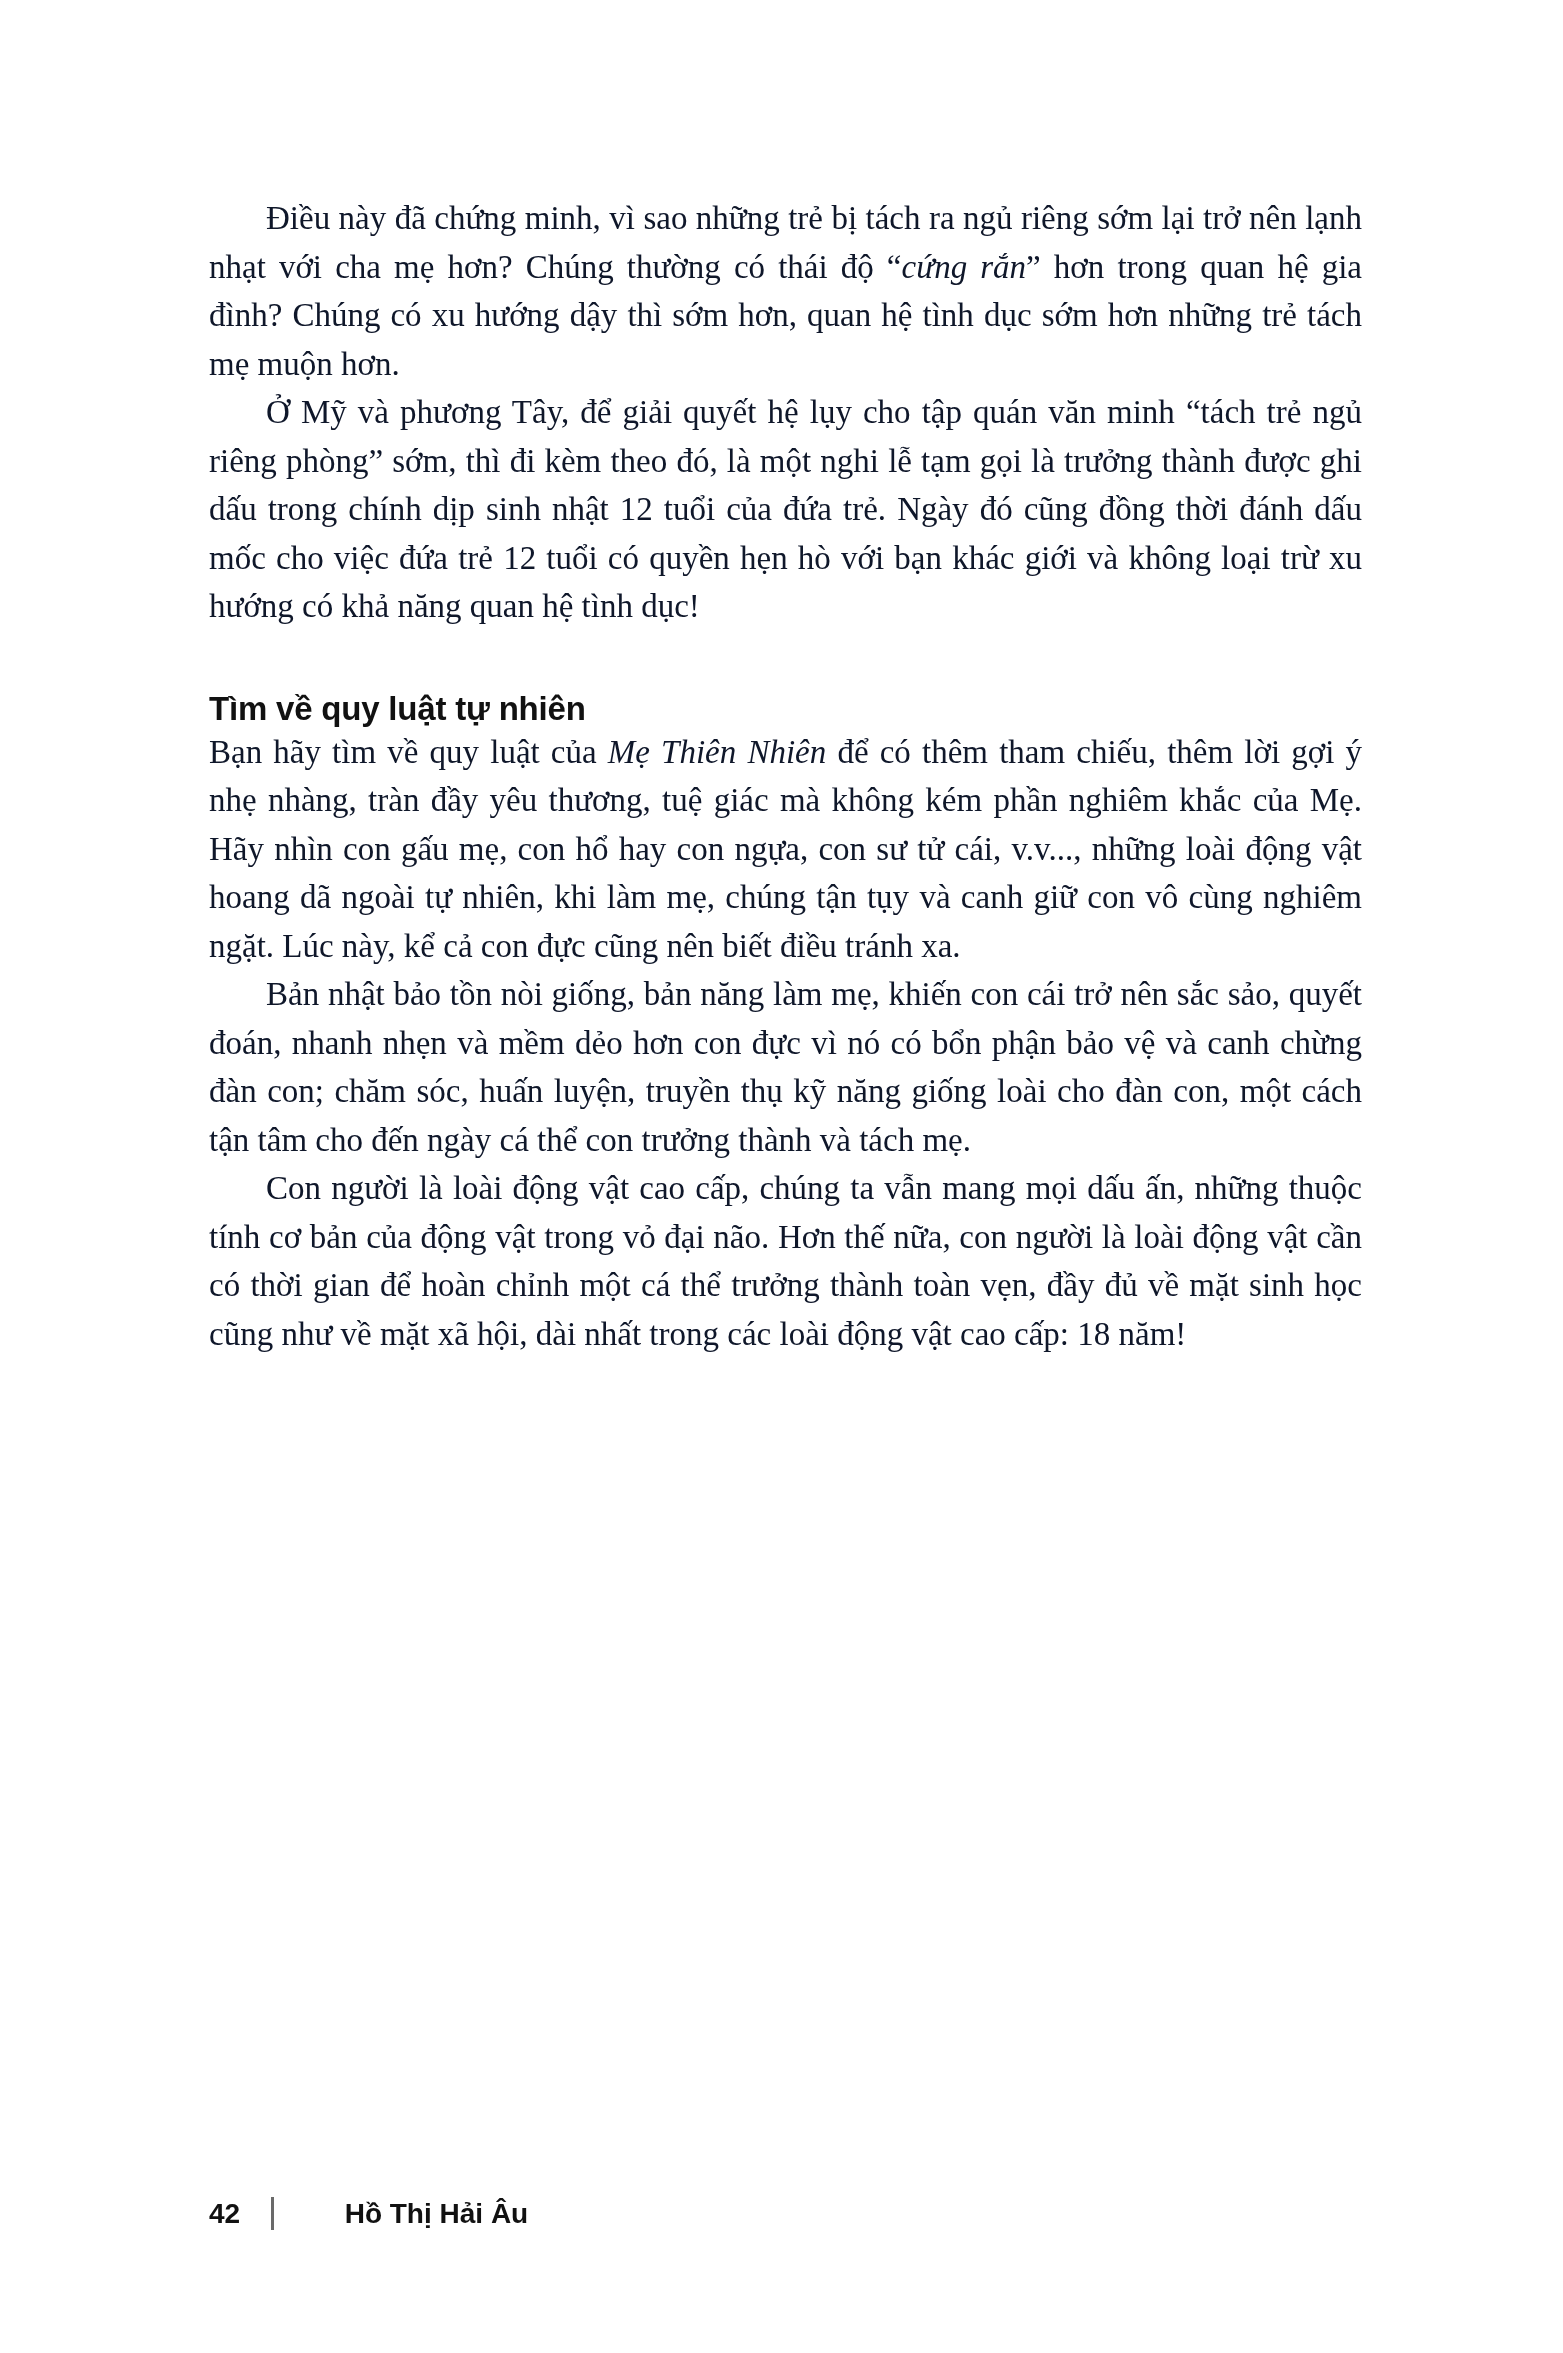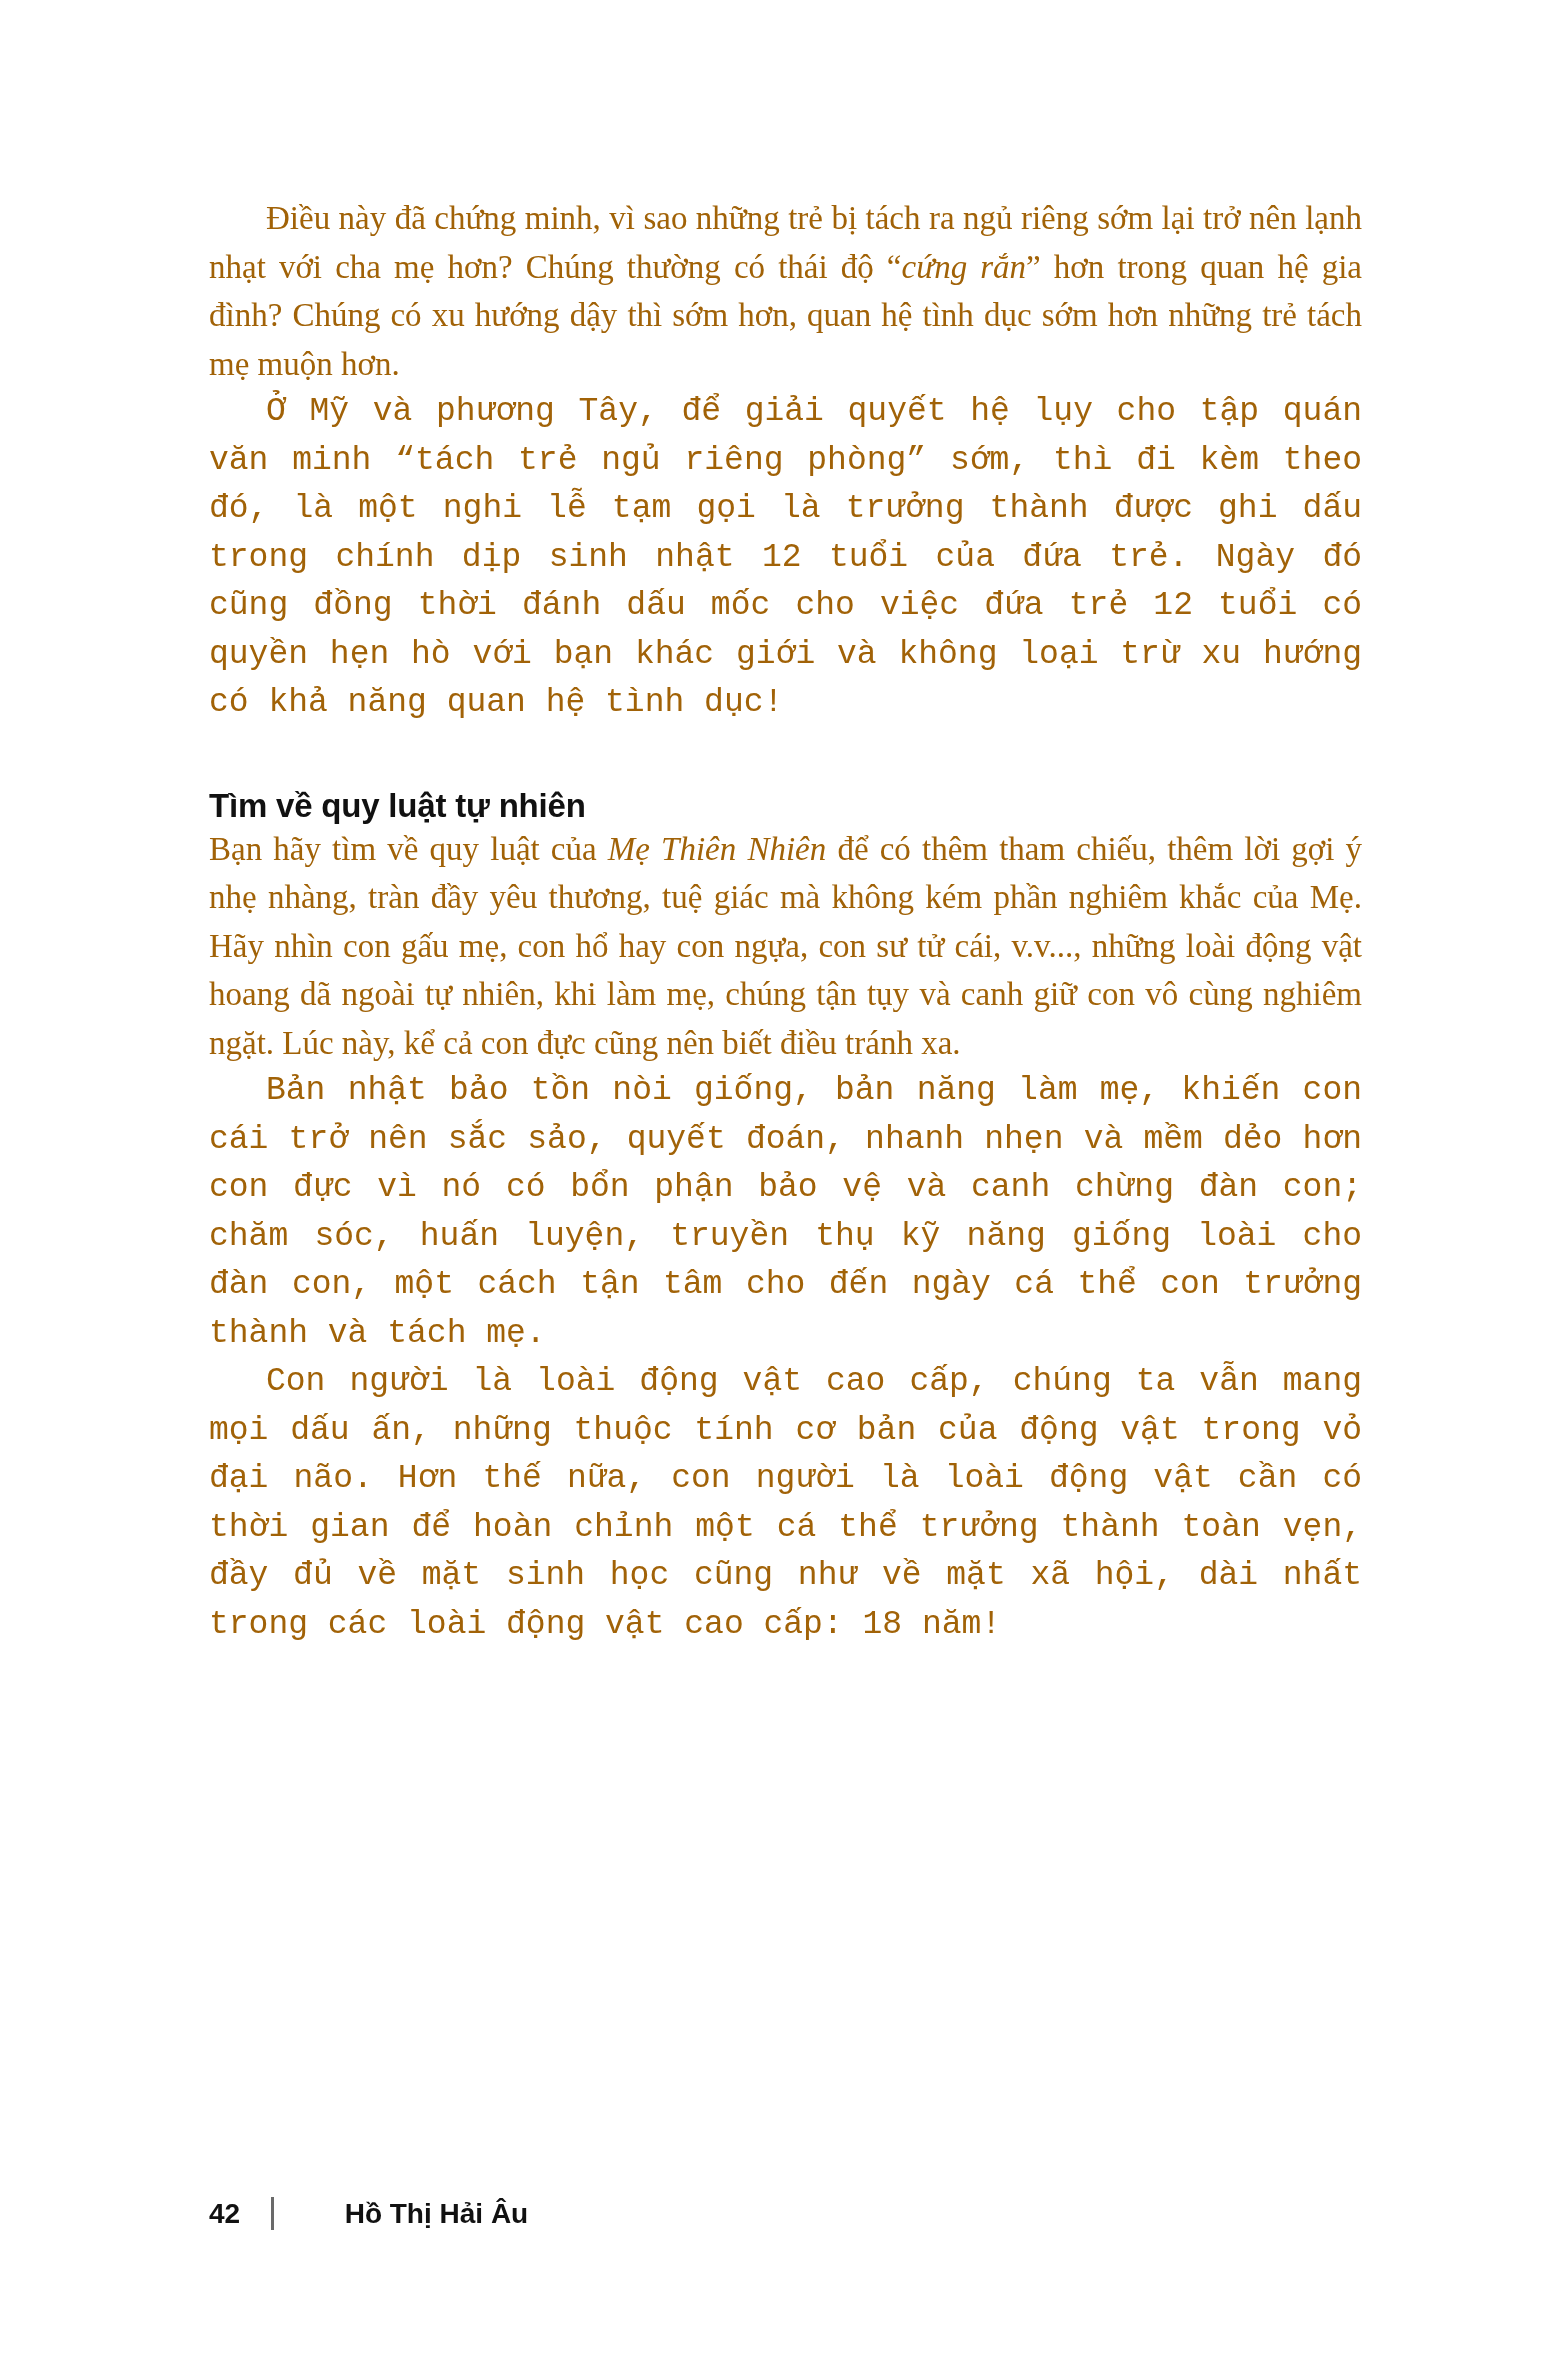--- a/index.html
+++ b/index.html
@@ -19,34 +19,33 @@
     position: absolute;
     left: 209px;
     top: 194px;
     width: 1168px;
   }
   p.para {
     margin: 0 15px 0 0;
     font-family: "Liberation Serif", serif;
     font-size: 33px;
     line-height: 1.47;
-    color: #a16207;
+    color: #0f172a;
     text-align: justify;
     text-indent: 57px;
     hyphens: none;
   }
   p.para.noindent {
     text-indent: 0;
   }
   p.para.last-line-left {
     text-align-last: left;
   }
   .para + .para {
     margin-top: 0;
-    font-family: Liberation Mono, monospace;
   }
   h2.section-heading {
     font-family: "Liberation Sans", sans-serif;
     font-size: 33px;
     font-weight: bold;
     color: #111111;
     margin: 0;
     letter-spacing: -0.2px;
   }
   .heading-wrap {

